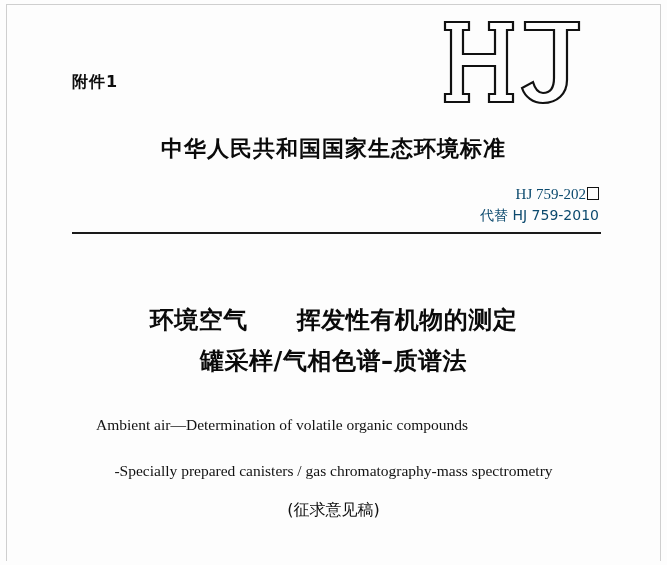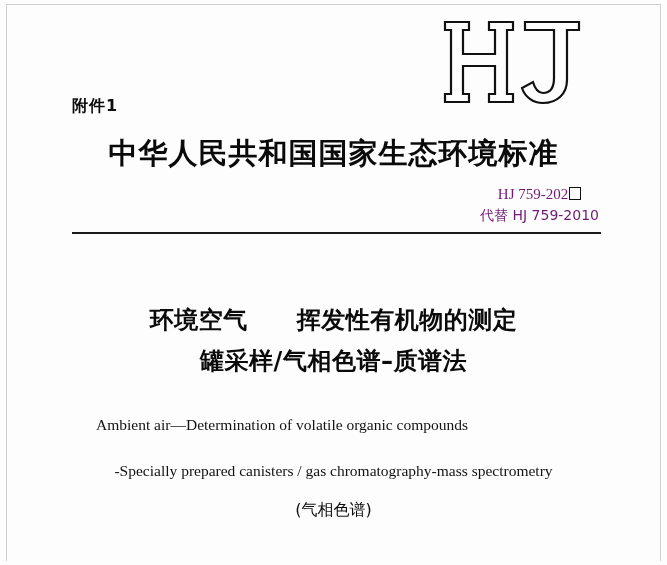--- a/index.html
+++ b/index.html
@@ -36,21 +36,21 @@
   }
   .edge-right {
     position: absolute;
     top: 4px; right: 6px;
     width: 1px; bottom: 4px;
     background: #cfcfcf;
   }
 
   .attachment-label {
     position: absolute;
-    top: 96px;
+    top: 72px;
     left: 72px;
     font-family: "DejaVu Sans", sans-serif;
     font-size: 16px;
     font-weight: bold;
     letter-spacing: 1px;
     color: #0d0d0d;
   }
 
   .hj-logo {
     position: absolute;
@@ -61,34 +61,34 @@
   }
 
   .national-title {
     position: absolute;
     top: 134px;
     left: 0;
     width: 667px;
     text-align: center;
     font-family: "DejaVu Sans", sans-serif;
     font-weight: bold;
-    font-size: 29px;
+    font-size: 22px;
     letter-spacing: 1px;
     color: #0a0a0a;
   }
 
   .std-no-block {
     position: absolute;
     top: 184px;
     right: 68px;
-    text-align: center;
+    text-align: right;
     font-family: "Liberation Serif", serif;
     font-size: 15px;
     line-height: 21px;
-    color: #701a75;
+    color: #0c4a6e;
   }
   .std-no-block .line2 {
     font-family: "DejaVu Sans", sans-serif;
     font-size: 14px;
   }
   .std-no-block .box-glyph {
     display: inline-block;
     width: 10px;
     height: 11px;
     border: 1px solid #111;
@@ -185,15 +185,15 @@
 
   <div class="main-title">
     <div class="l1">环境空气　　挥发性有机物的测定</div>
     <div class="l2">罐采样/气相色谱–质谱法</div>
   </div>
 
   <div class="en-title">Ambient air—Determination of volatile organic compounds</div>
 
   <div class="en-subtitle">-Specially prepared canisters / gas chromatography-mass spectrometry</div>
 
-  <div class="draft-note">(气相色谱)</div>
+  <div class="draft-note">(征求意见稿)</div>
 
 </div>
 
 </body></html>

